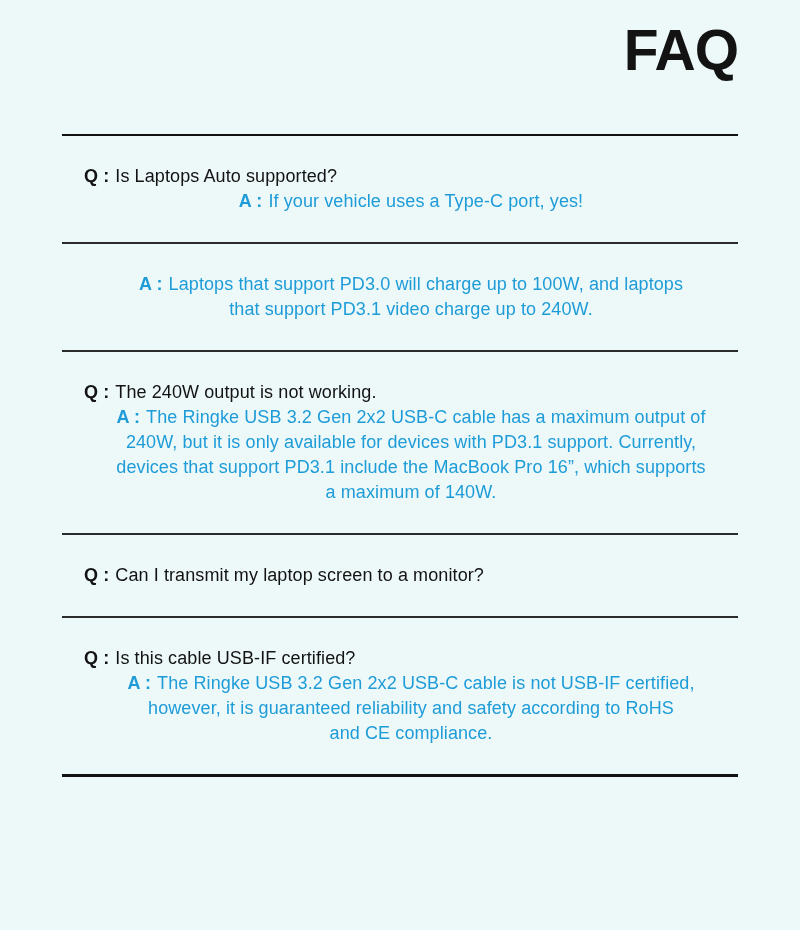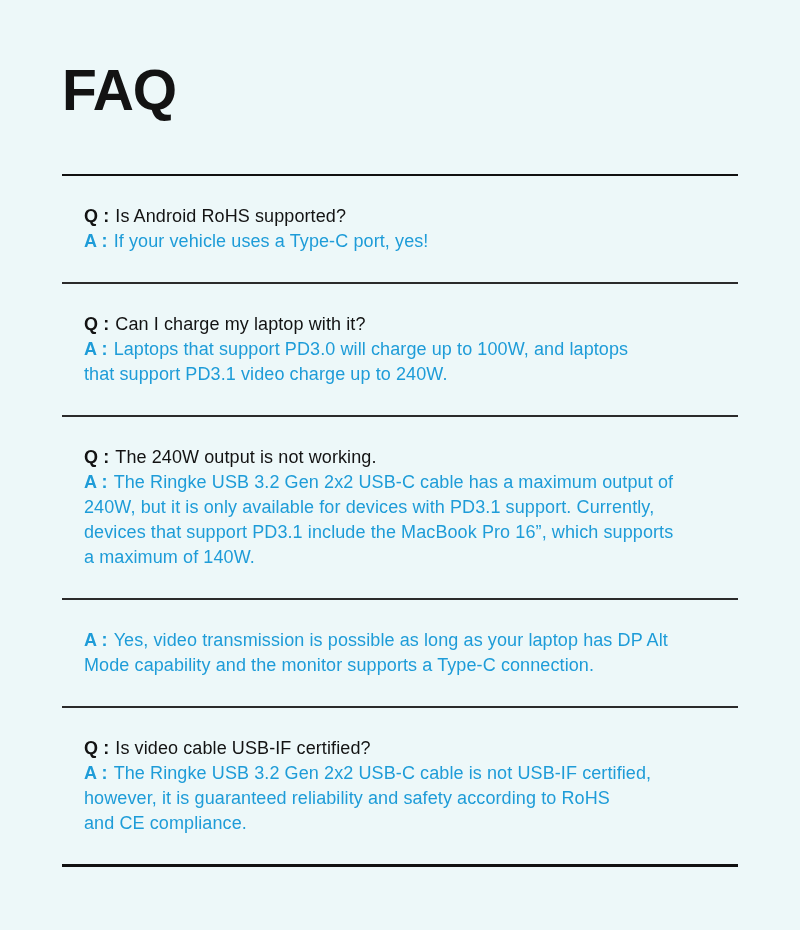--- a/index.html
+++ b/index.html
@@ -14,22 +14,22 @@
     font-family: "Liberation Sans", "DejaVu Sans", sans-serif;
   }
   .page {
     width: 800px;
     height: 930px;
     background: var(--background);
     padding: 0 62px;
     overflow: hidden;
   }
   .page-title {
-    margin-top: 60px;
-    text-align: left;
+    margin-top: 20px;
+    text-align: right;
     font-size: 57px;
     line-height: 60px;
     font-weight: 800;
     letter-spacing: -1px;
     color: var(--text-black);
   }
   .rule {
     border: 0;
     background: var(--rule-black);
     width: 100%;
@@ -37,68 +37,66 @@
   .rule-top { height: 2px; margin-top: 54px; }
   .rule-bottom { height: 3px; }
   .divider { height: 2px; background: #2b2b2b; }
   .faq-item {
     padding: 28px 0 28px 22px;
     font-size: 18px;
     line-height: 25px;
     letter-spacing: 0.1px;
   }
   .q-line { color: var(--text-black); }
-  .a-line { color: var(--accent-blue); }
+  .a-line { color: var(--accent-blue); text-align: center; }
   .prefix { font-weight: 700; margin-right: 6px; }
   .q-text { color: var(--text-black); }
   .a-text { color: var(--accent-blue); white-space: pre-line; }
 </style>
 </head>
 <body>
 
 <div class="page">
 
   <h1 class="page-title">FAQ</h1>
 
   <hr class="rule rule-top">
 
   <section class="faq-item">
-    <p class="q-line"><b class="prefix">Q :</b><span class="q-text">Is Android RoHS supported?</span></p>
+    <p class="q-line"><b class="prefix">Q :</b><span class="q-text">Is Laptops Auto supported?</span></p>
     <p class="a-line"><b class="prefix">A :</b><span class="a-text">If your vehicle uses a Type-C port, yes!</span></p>
   </section>
 
   <hr class="rule divider">
 
   <section class="faq-item">
-    <p class="q-line"><b class="prefix">Q :</b><span class="q-text">Can I charge my laptop with it?</span></p>
     <p class="a-line"><b class="prefix">A :</b><span class="a-text">Laptops that support PD3.0 will charge up to 100W, and laptops
 that support PD3.1 video charge up to 240W.</span></p>
   </section>
 
   <hr class="rule divider">
 
   <section class="faq-item">
     <p class="q-line"><b class="prefix">Q :</b><span class="q-text">The 240W output is not working.</span></p>
     <p class="a-line"><b class="prefix">A :</b><span class="a-text">The Ringke USB 3.2 Gen 2x2 USB-C cable has a maximum output of
 240W, but it is only available for devices with PD3.1 support. Currently,
 devices that support PD3.1 include the MacBook Pro 16”, which supports
 a maximum of 140W.</span></p>
   </section>
 
   <hr class="rule divider">
 
   <section class="faq-item">
-    <p class="a-line"><b class="prefix">A :</b><span class="a-text">Yes, video transmission is possible as long as your laptop has DP Alt
-Mode capability and the monitor supports a Type-C connection.</span></p>
+    <p class="q-line"><b class="prefix">Q :</b><span class="q-text">Can I transmit my laptop screen to a monitor?</span></p>
   </section>
 
   <hr class="rule divider">
 
   <section class="faq-item">
-    <p class="q-line"><b class="prefix">Q :</b><span class="q-text">Is video cable USB-IF certified?</span></p>
+    <p class="q-line"><b class="prefix">Q :</b><span class="q-text">Is this cable USB-IF certified?</span></p>
     <p class="a-line"><b class="prefix">A :</b><span class="a-text">The Ringke USB 3.2 Gen 2x2 USB-C cable is not USB-IF certified,
 however, it is guaranteed reliability and safety according to RoHS
 and CE compliance.</span></p>
   </section>
 
   <hr class="rule rule-bottom">
 
 </div>
 
 </body></html>

